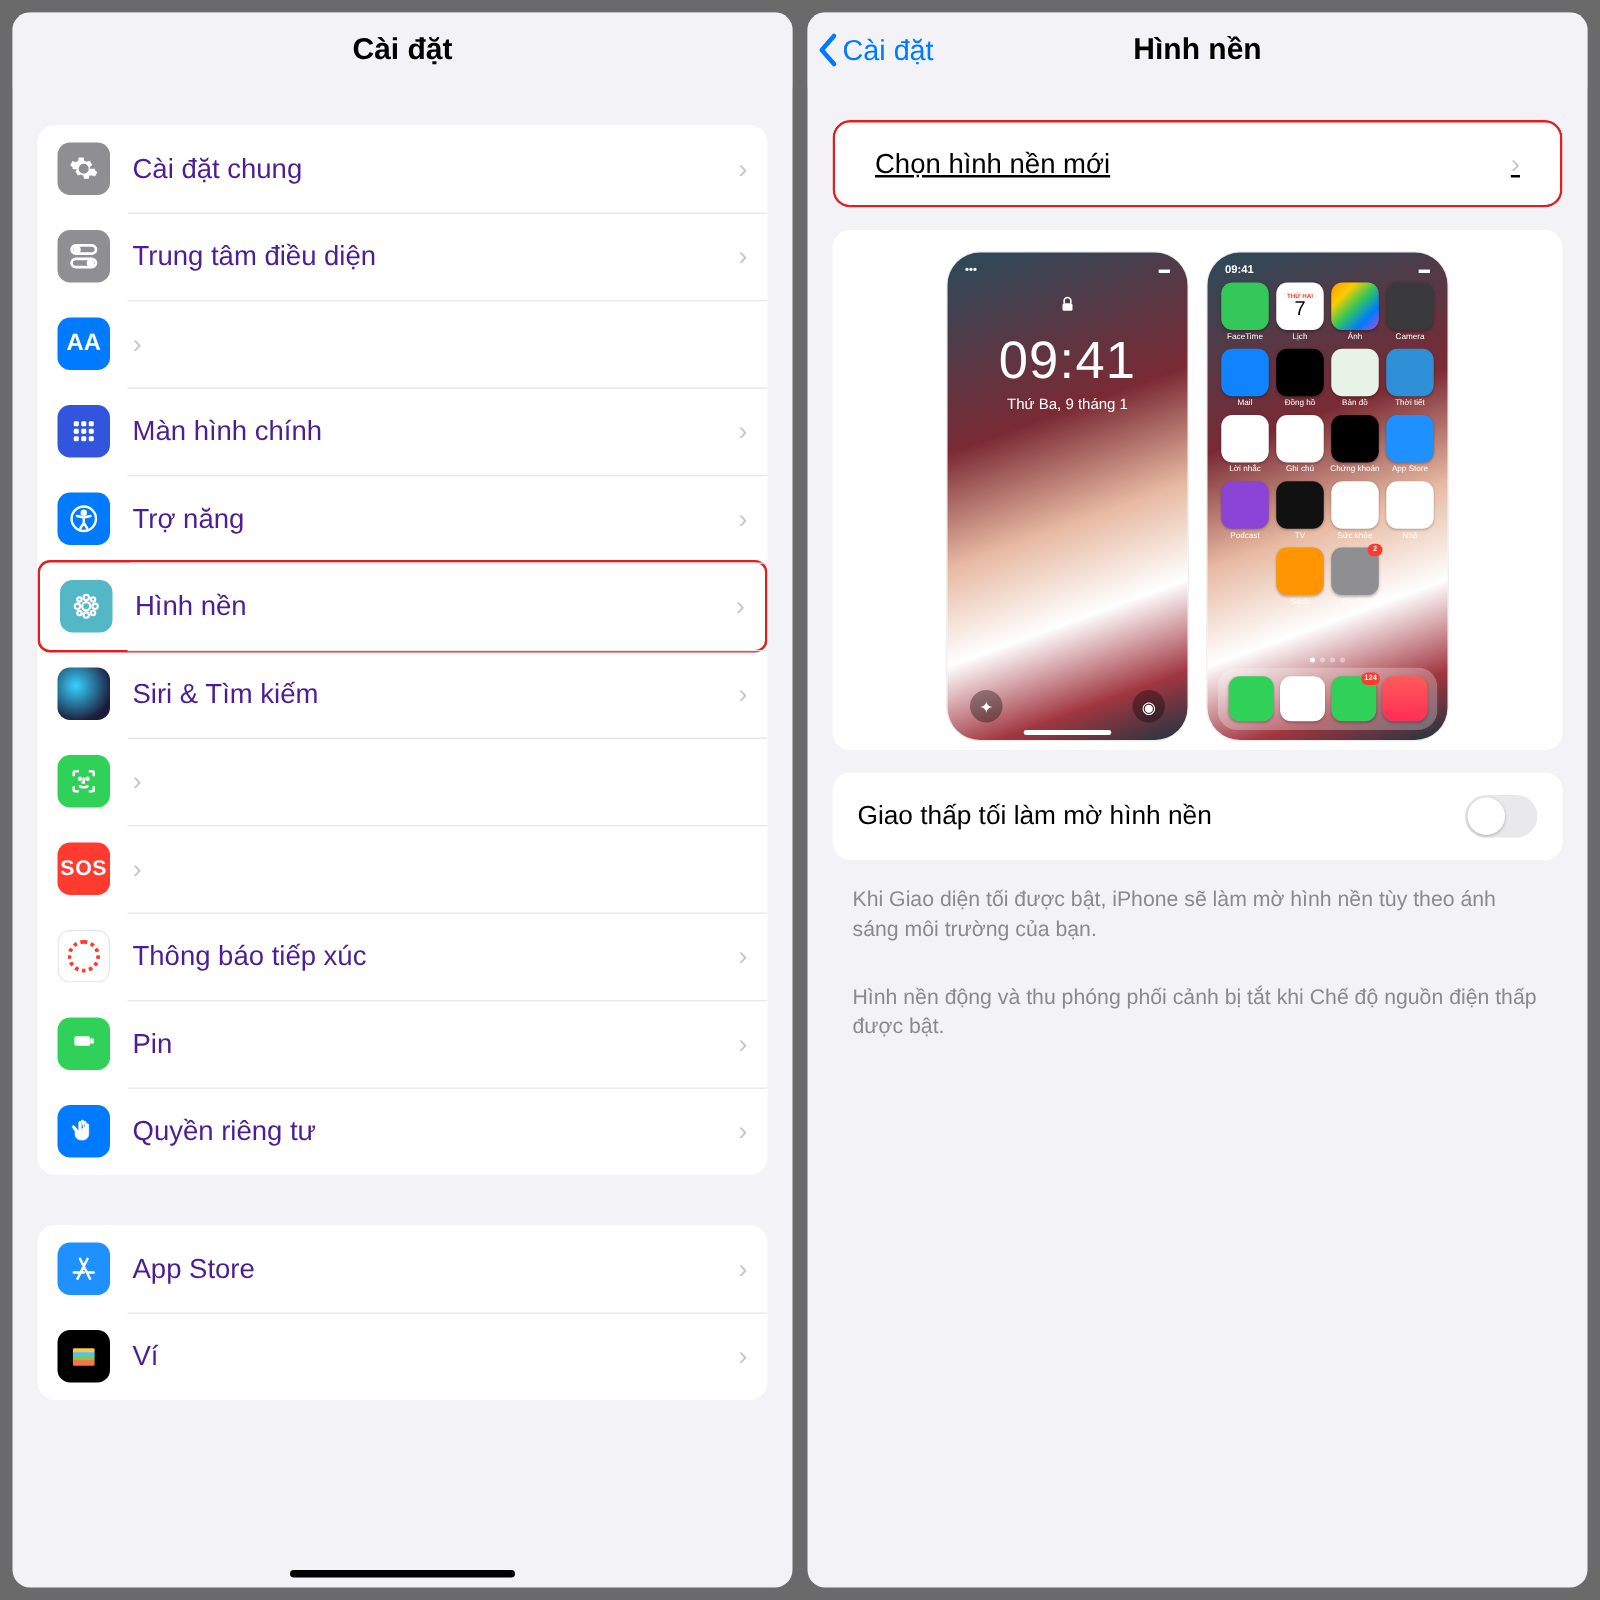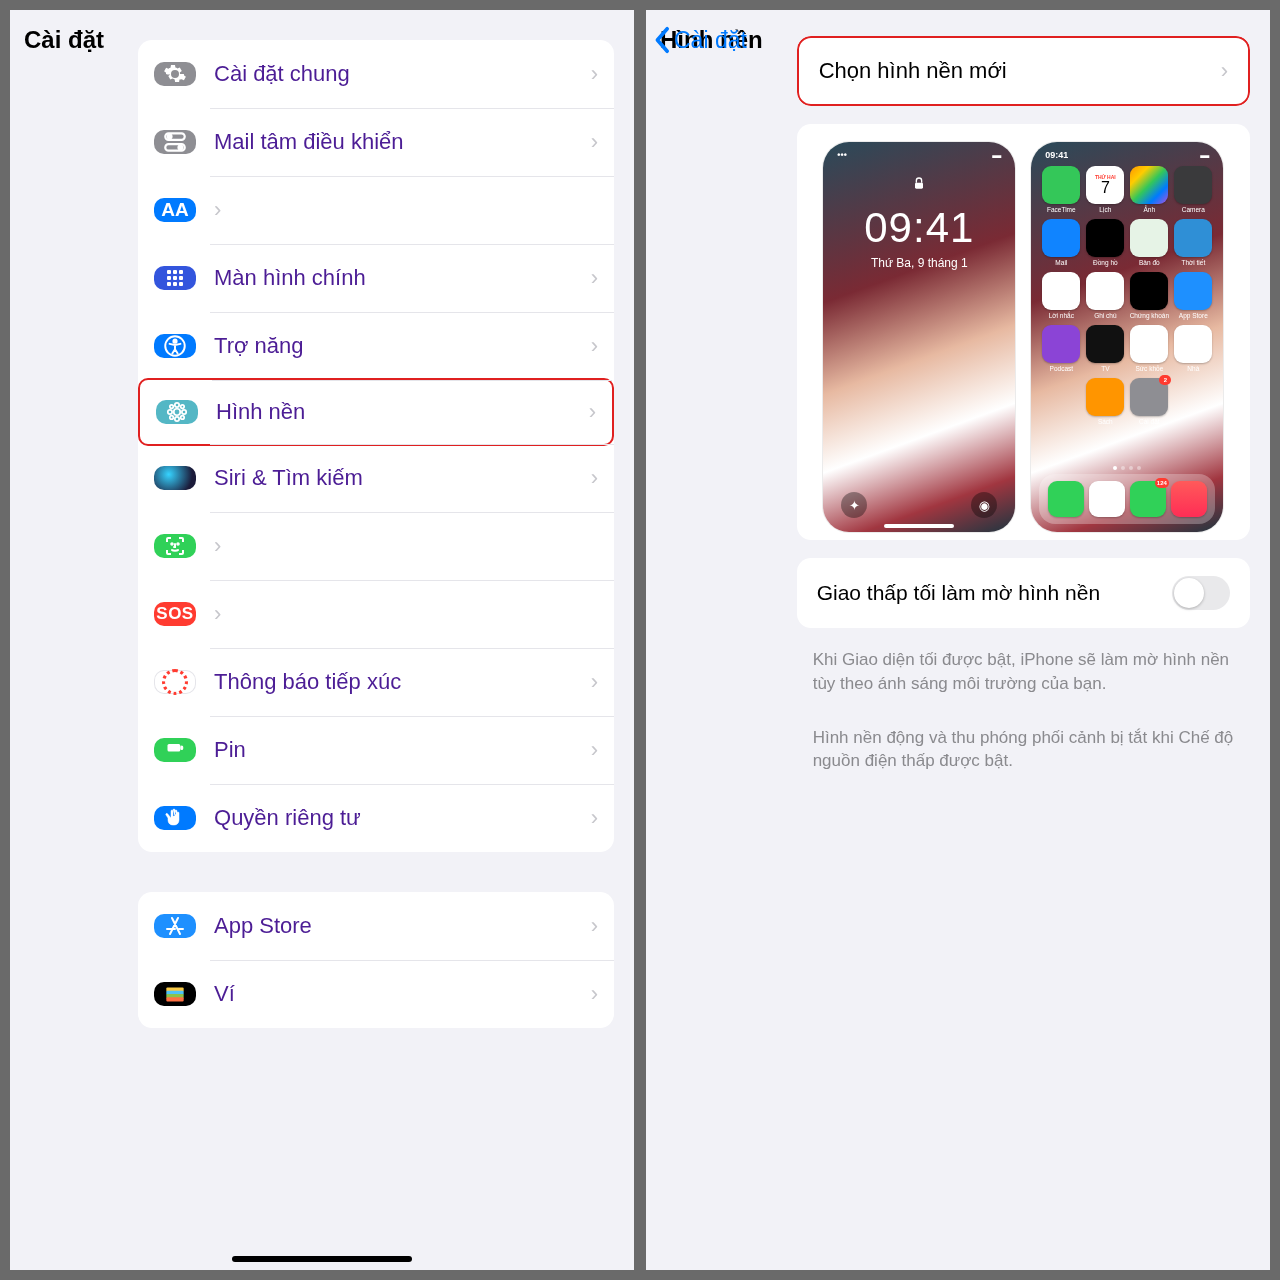--- a/index.html
+++ b/index.html
@@ -10,24 +10,24 @@
     height: 1280px;
     overflow: hidden;
     display: flex;
     gap: 12px;
     padding: 10px;
   }
   .phone {
     background: #f2f2f7;
     width: 626px;
     height: 1260px;
-    border-radius: 0;
+    border-radius: 14px;
     overflow: hidden;
     display: flex;
-    flex-direction: row;
+    flex-direction: column;
     position: relative;
   }
   .nav {
     height: 60px;
     display: flex;
     align-items: center;
     justify-content: center;
     position: relative;
     background: #f2f2f7;
     padding: 0 14px;
@@ -66,21 +66,21 @@
     content: "";
     position: absolute;
     top: 0;
     left: 72px;
     right: 0;
     height: 1px;
     background: #e5e5ea;
   }
   .icon {
     width: 42px;
-    height: 24px;
+    height: 42px;
     border-radius: 10px;
     margin-right: 18px;
     display: flex;
     align-items: center;
     justify-content: center;
     color: #fff;
     font-size: 22px;
     flex-shrink: 0;
   }
   .row-label { flex: 1; font-size: 22px; color: #4c1d95; }
@@ -92,24 +92,25 @@
   }
   .right-group {
     margin: 26px 20px 18px 20px;
     background: #fff;
     border-radius: 14px;
     overflow: hidden;
   }
   .right-row {
     display: flex;
     align-items: center;
-    padding: 20px 20px;
+    padding: 20px 32px;
     min-height: 66px;
     border: 2.5px solid #e02020;
     border-radius: 14px;
+    text-decoration: underline;
   }
   .right-row-label { flex: 1; font-size: 22px; color: #000; }
   .previews {
     background: #fff;
     border-radius: 14px;
     margin: 0 20px 18px 20px;
     padding: 18px 18px 8px 18px;
     display:flex;
     flex-direction:column;
     align-items:center;
@@ -195,21 +196,21 @@
       </div>
       <div class="row">
         <div class="icon ic-control">
           <svg viewBox="0 0 24 24" width="26" height="26" fill="none" stroke="#fff" stroke-width="2">
               <rect x="3" y="4" width="18" height="6" rx="3"></rect>
               <circle cx="7" cy="7" r="1.8" fill="#fff"></circle>
               <rect x="3" y="14" width="18" height="6" rx="3"></rect>
               <circle cx="17" cy="17" r="1.8" fill="#fff"></circle>
             </svg>
         </div>
-        <div class="row-label">Mail tâm điều khiển</div>
+        <div class="row-label">Trung tâm điều diện</div>
         <div class="chevron">›</div>
       </div>
       <div class="row">
         <div class="icon ic-display" style="font-weight:700;font-size:19px;">AA</div>
         <div class="chevron">›</div>
       </div>
       <div class="row">
         <div class="icon ic-home">
           <svg viewBox="0 0 24 24" width="24" height="24" fill="#fff">
               <rect x="4" y="4" width="4" height="4" rx="1"></rect>

